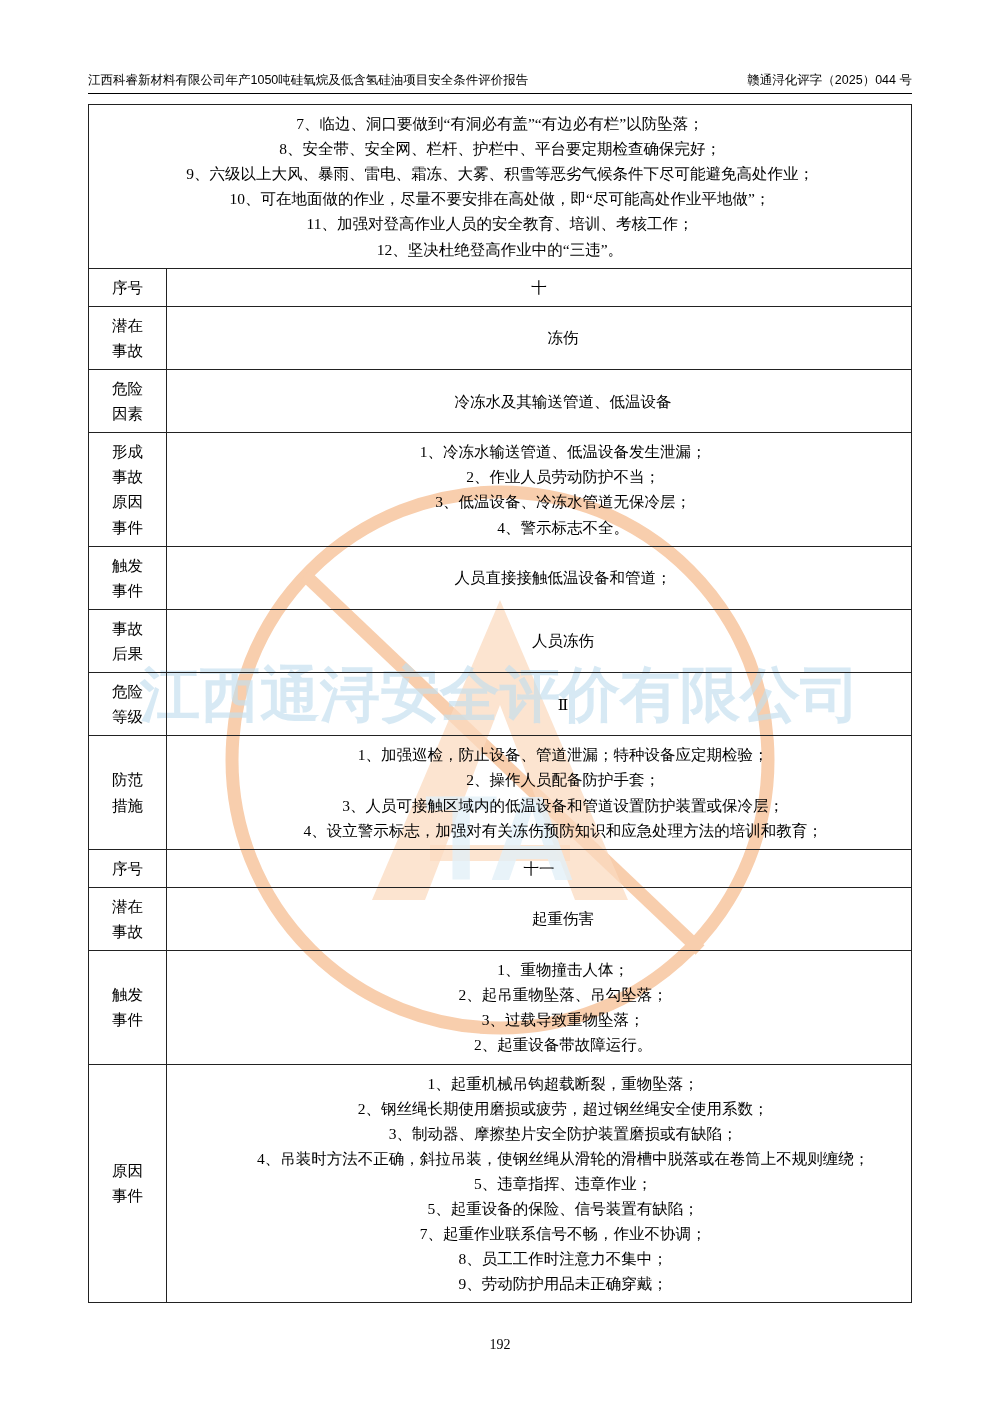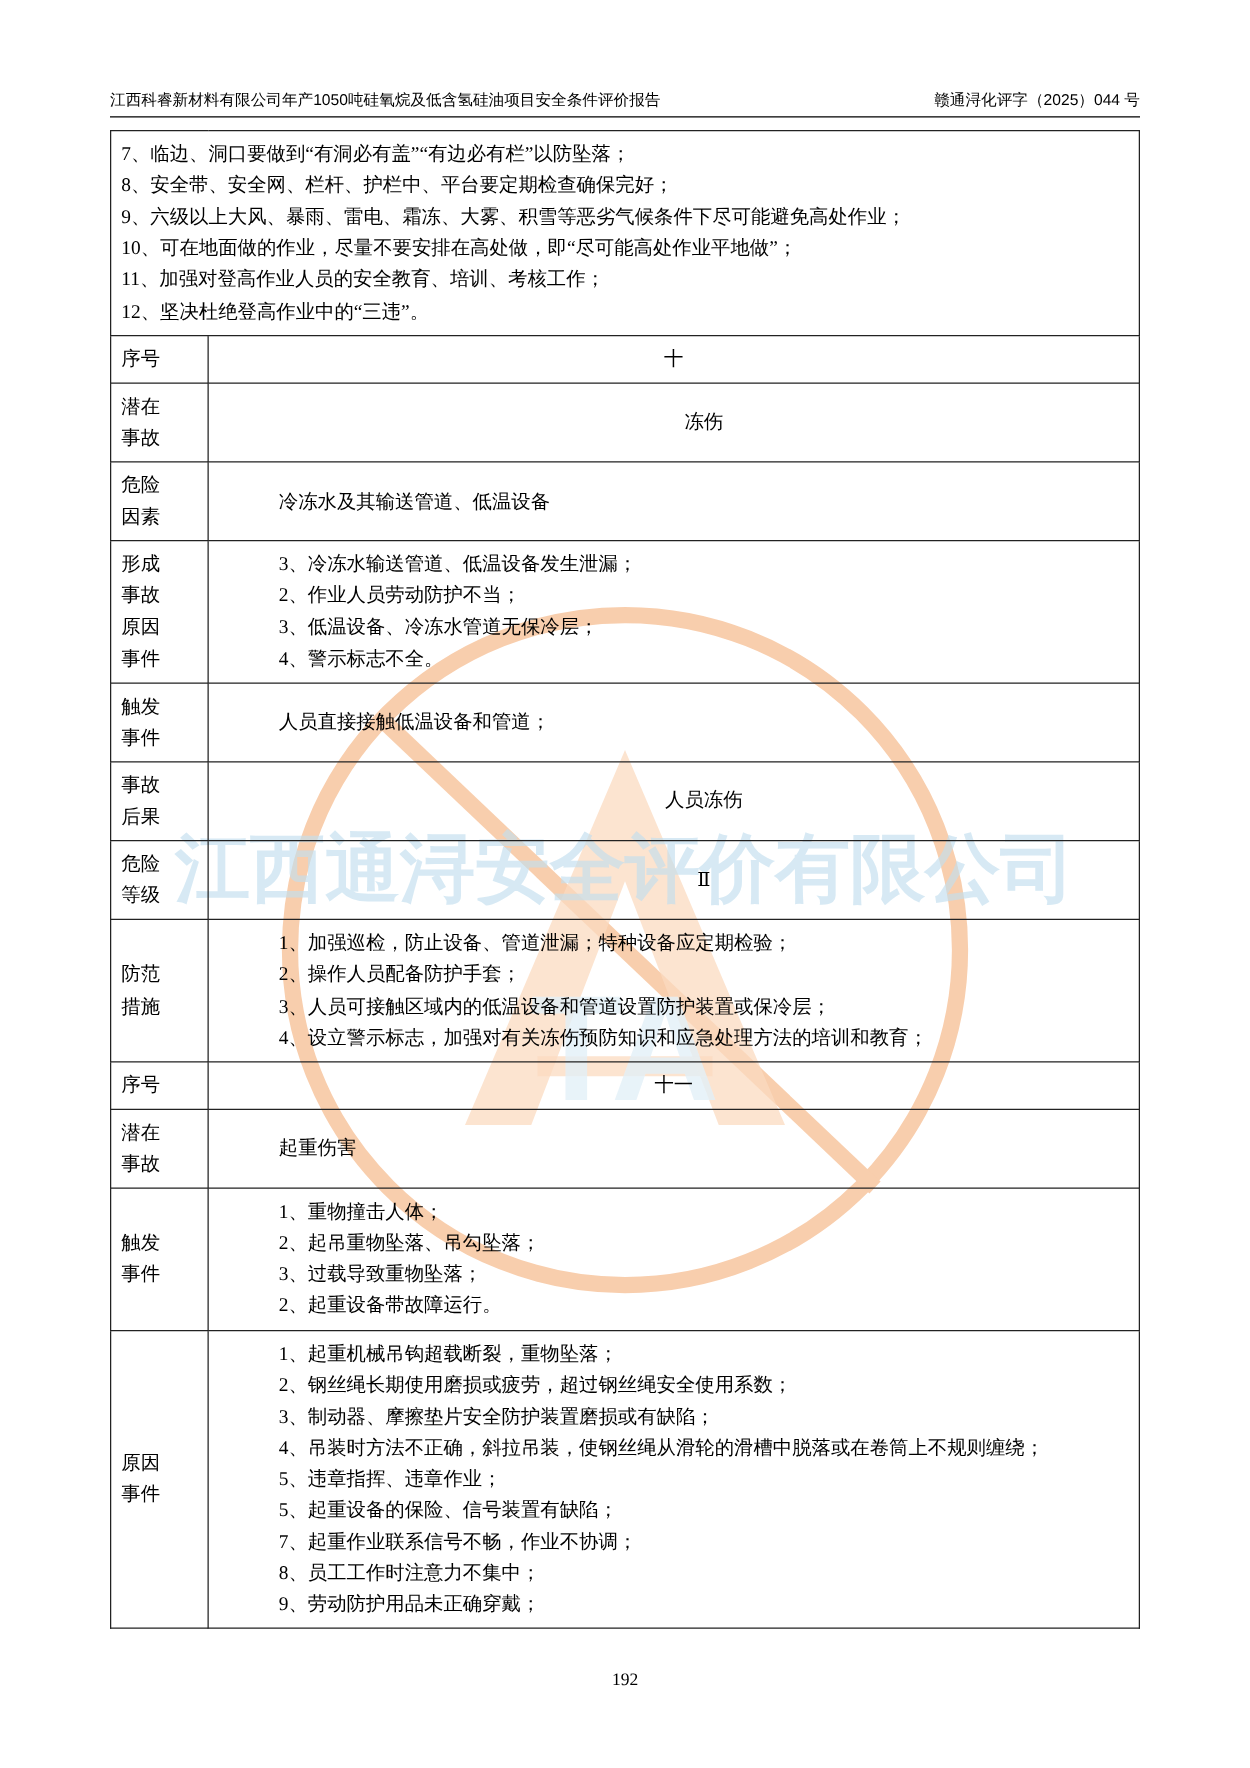--- a/index.html
+++ b/index.html
@@ -58,27 +58,27 @@
   }
   table.doc td {
     border: 1px solid #222;
     vertical-align: middle;
     font-size: 15.5px;
     line-height: 1.62;
     padding: 6px 8px;
   }
   td.label {
     width: 72px;
-    text-align: left;
+    text-align: center;
     font-size: 15.5px;
     line-height: 1.45;
     padding: 6px 2px;
   }
   td.label .lbl-line { display: block; }
-  td.body { padding-left: 10px; }
+  td.body { padding-left: 10px; text-align: center; }
   td.center { text-align: center; }
 
   .list-line { display: block; white-space: pre; margin-left: 48px; }
   .cont-line { display: block; white-space: pre; }
 
   .pagenum {
     position: relative;
     z-index: 10;
     text-align: center;
     font-size: 14px;
@@ -151,21 +151,21 @@
       </tr>
 
       <tr>
         <td class="label">
           <span class="lbl-line">形成</span>
           <span class="lbl-line">事故</span>
           <span class="lbl-line">原因</span>
           <span class="lbl-line">事件</span>
         </td>
         <td class="body">
-          <span class="list-line">3、冷冻水输送管道、低温设备发生泄漏；</span>
+          <span class="list-line">1、冷冻水输送管道、低温设备发生泄漏；</span>
           <span class="list-line">2、作业人员劳动防护不当；</span>
           <span class="list-line">3、低温设备、冷冻水管道无保冷层；</span>
           <span class="list-line">4、警示标志不全。</span>
         </td>
       </tr>
 
       <tr>
         <td class="label">
           <span class="lbl-line">触发</span>
           <span class="lbl-line">事件</span>

